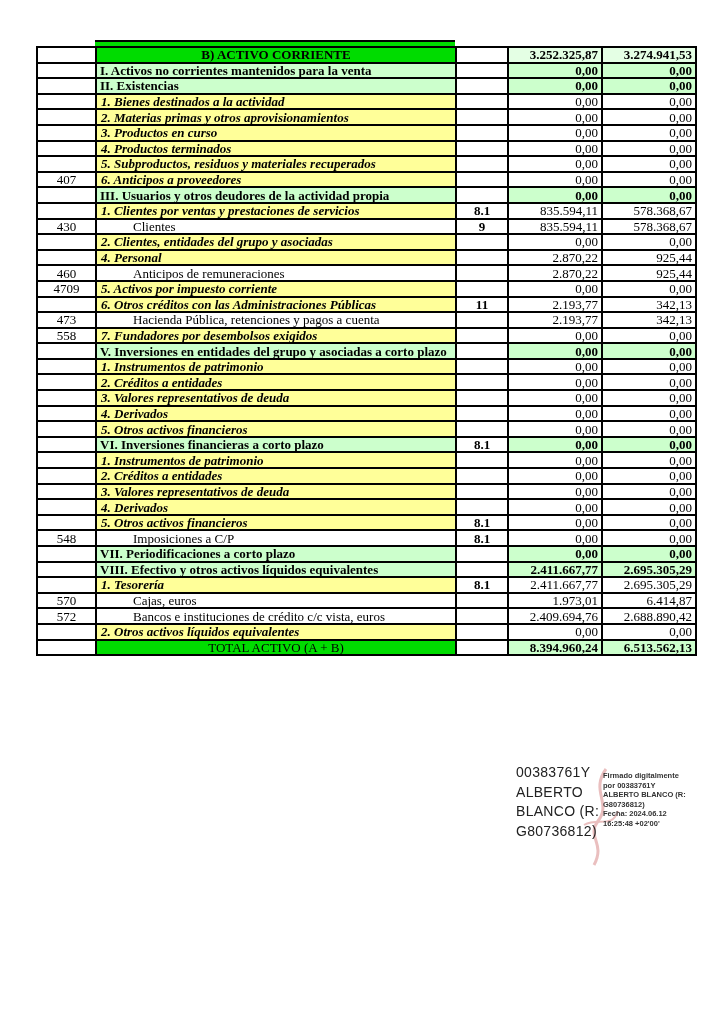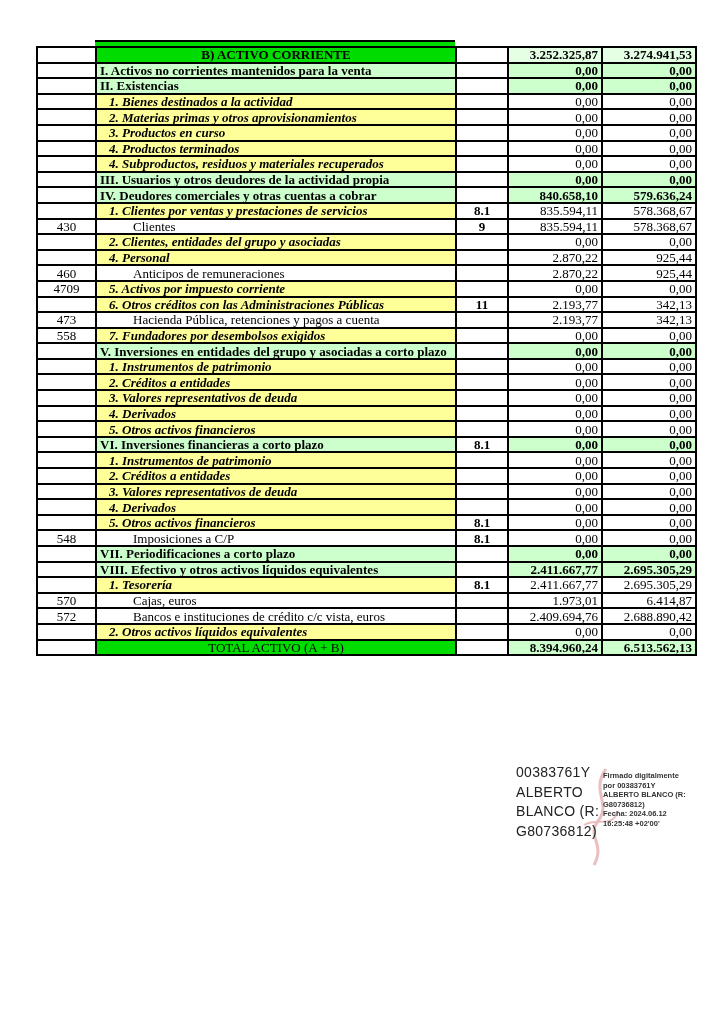--- a/index.html
+++ b/index.html
@@ -21,21 +21,21 @@
     border:2px solid #000;height:13.6px;line-height:13px;
     padding:0 3px;overflow:hidden;white-space:nowrap;background:#fff;
   }
   td.code{text-align:center;}
   td.note{text-align:center;font-weight:bold;}
   td.v1,td.v2{text-align:right;}
   tr.header td.label{background:var(--bright);font-weight:bold;text-align:center;}
   tr.header td.v1,tr.header td.v2{background:var(--pale);font-weight:bold;}
   tr.section td.label{background:var(--light);font-weight:bold;}
   tr.section td.v1,tr.section td.v2{background:var(--light);font-weight:bold;}
-  tr.item td.label{background:var(--yellow);font-weight:bold;font-style:italic;padding-left:12px;}
+  tr.item td.label{background:var(--yellow);font-weight:bold;font-style:italic;padding-left:4px;}
   tr.detail td.label{padding-left:36px;}
   tr.total td.label{background:var(--bright);font-weight:normal;text-align:center;}
   tr.total td.v1,tr.total td.v2{background:var(--light);font-weight:bold;margin-left:48px;}
   
   .signature{
     position:absolute;left:516px;top:763px;width:205px;height:110px;
     font-family:"Liberation Sans", sans-serif;color:#222;
   }
   .sig-flourish{position:absolute;left:60px;top:2px;opacity:.55;}
   .sig-big{position:relative;font-size:14px;line-height:19.5px;letter-spacing:.3px;}
@@ -99,38 +99,38 @@
       </tr>
       <tr class="item">
         <td class="code"></td>
         <td class="label">4. Productos terminados</td>
         <td class="note"></td>
         <td class="v1">0,00</td>
         <td class="v2">0,00</td>
       </tr>
       <tr class="item">
         <td class="code"></td>
-        <td class="label">4. Subproductos, residuos y materiales recuperados</td>
+        <td class="label">5. Subproductos, residuos y materiales recuperados</td>
+        <td class="note"></td>
+        <td class="v1">0,00</td>
+        <td class="v2">0,00</td>
+      </tr>
+      <tr class="item">
+        <td class="code">407</td>
+        <td class="label">6. Anticipos a proveedores</td>
         <td class="note"></td>
         <td class="v1">0,00</td>
         <td class="v2">0,00</td>
       </tr>
       <tr class="section">
         <td class="code"></td>
         <td class="label">III. Usuarios y otros deudores de la actividad propia</td>
         <td class="note"></td>
         <td class="v1">0,00</td>
         <td class="v2">0,00</td>
-      </tr>
-      <tr class="section">
-        <td class="code"></td>
-        <td class="label">IV. Deudores comerciales y otras cuentas a cobrar</td>
-        <td class="note"></td>
-        <td class="v1">840.658,10</td>
-        <td class="v2">579.636,24</td>
       </tr>
       <tr class="item">
         <td class="code"></td>
         <td class="label">1. Clientes por ventas y prestaciones de servicios</td>
         <td class="note">8.1</td>
         <td class="v1">835.594,11</td>
         <td class="v2">578.368,67</td>
       </tr>
       <tr class="detail">
         <td class="code">430</td>

